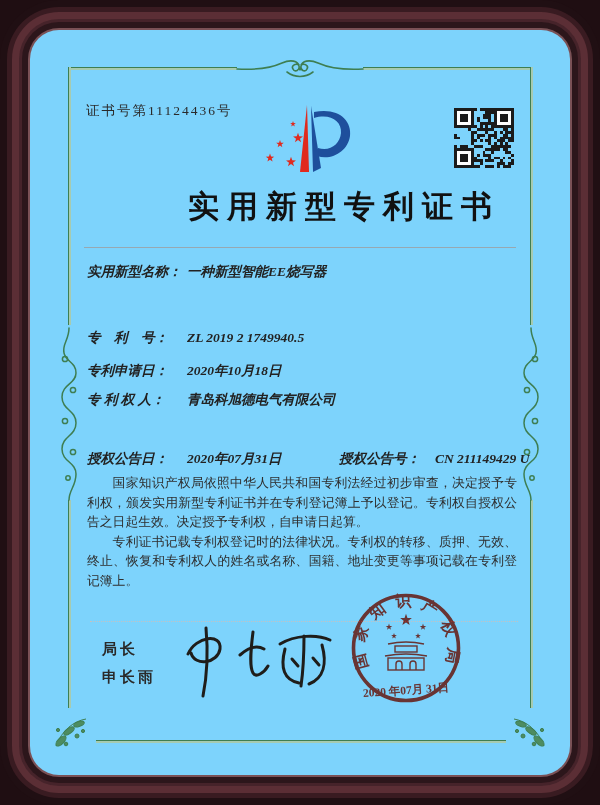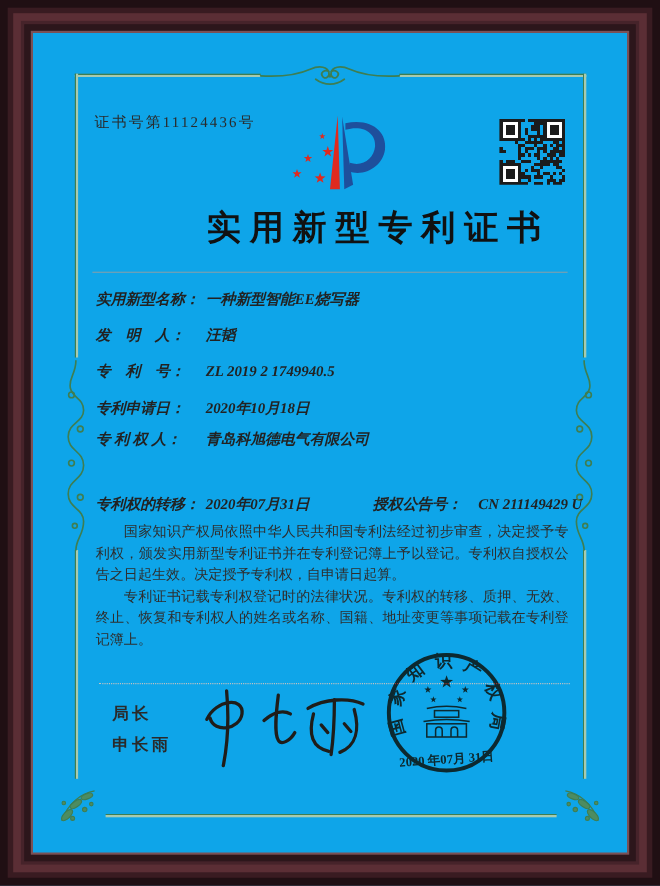--- a/index.html
+++ b/index.html
@@ -1,21 +1,21 @@
 <!DOCTYPE html>
 <html><head>
 <meta charset="utf-8">
 <style>
   html,body{margin:0;padding:0;background:#1f0e12;}
   .stage{position:relative;width:600px;height:805px;background:#1f0e12;overflow:hidden;
          font-family:"Liberation Serif","DejaVu Serif",serif;color:#1c1c1c;}
   
-  .paper{position:absolute;inset:30px;background:#0ea5e9;
+  .paper{position:absolute;inset:30px;background:#7dd3fc;
          box-shadow:0 0 0 2px #7a5156,0 0 0 8px #2c161b,0 0 0 11px #46232a,
-                    0 0 0 18px #5b2e35,0 0 0 23px #391b21,0 0 0 30px #200f13;}
+                    0 0 0 18px #5b2e35,0 0 0 23px #391b21,0 0 0 30px #200f13;border-radius:29px;}
   
   .gline{position:absolute;background:linear-gradient(#3e7e52 45%,#a6cbb0 45%);}
   .gline.v{background:linear-gradient(90deg,#3e7e52 45%,#a6cbb0 45%);}
   .flourish,.ornament{position:absolute;}
   .flourish svg,.ornament svg{display:block;}
   
   .cert-no{position:absolute;left:56px;top:72px;font-size:13.5px;letter-spacing:2px;color:#2a2a2a;}
   .logo{position:absolute;left:230px;top:72px;}
   .qr{position:absolute;left:424px;top:78px;width:60px;height:60px;}
   .title{position:absolute;left:0;top:156px;width:100%;text-align:center;
@@ -281,34 +281,31 @@
           <rect x="1" y="15" width="5" height="5" fill="#fff"></rect>
           <rect x="2" y="16" width="3" height="3"></rect>
         </svg></div>
 
     <div class="title">实用新型专利证书</div>
     <div class="title-rule"></div>
 
     <div class="frow" style="top:233px;">
       <span class="lbl">实用新型名称：</span><span>一种新型智能EE烧写器</span>
     </div>
-    <div class="frow" style="top:266px;">
-      <span class="lbl">发　明　人：</span><span>汪韬</span>
-    </div>
     <div class="frow" style="top:299px;">
       <span class="lbl">专　利　号：</span><span>ZL 2019 2 1749940.5</span>
     </div>
     <div class="frow" style="top:332px;">
       <span class="lbl">专利申请日：</span><span>2020年10月18日</span>
     </div>
     <div class="frow" style="top:361px;">
       <span class="lbl">专 利 权 人：</span><span>青岛科旭德电气有限公司</span>
     </div>
     <div class="frow grant" style="top:420px;">
-      <span class="lbl">专利权的转移：</span><span>2020年07月31日</span>
+      <span class="lbl">授权公告日：</span><span>2020年07月31日</span>
       <span class="lbl2">授权公告号：</span><span>CN 211149429 U</span>
     </div>
 
     <div class="paras">
       <p>国家知识产权局依照中华人民共和国专利法经过初步审查，决定授予专利权，颁发实用新型专利证书并在专利登记簿上予以登记。专利权自授权公告之日起生效。决定授予专利权，自申请日起算。</p>
       <p>专利证书记载专利权登记时的法律状况。专利权的转移、质押、无效、终止、恢复和专利权人的姓名或名称、国籍、地址变更等事项记载在专利登记簿上。</p>
     </div>
 
     <div class="dotline"></div>
 

